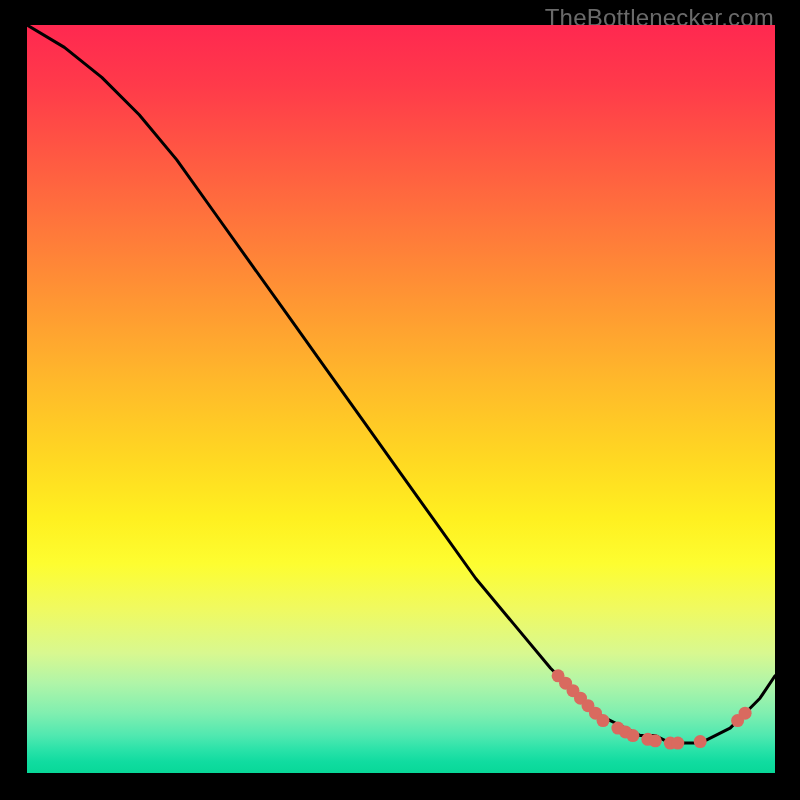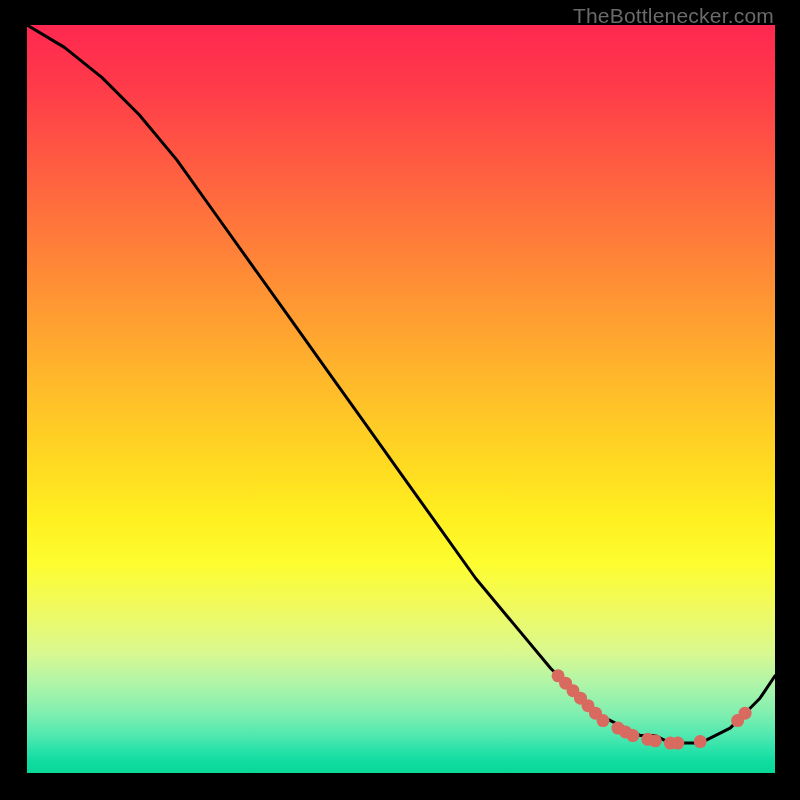--- a/index.html
+++ b/index.html
@@ -41,21 +41,21 @@
       #28e2a8 97%,
       #10dca0 98.5%,
       #08d898 100%
     );
   }
   .watermark {
     position: absolute;
     top: 4px;
     right: 26px;
     color: #6a6a6a;
-    font-size: 21px;
+    font-size: 24px;
     font-weight: 500;
     letter-spacing: 0.2px;
   }
   svg.curve {
     position: absolute;
     left: 0;
     top: 0;
     width: 748px;
     height: 748px;
     pointer-events: none;

